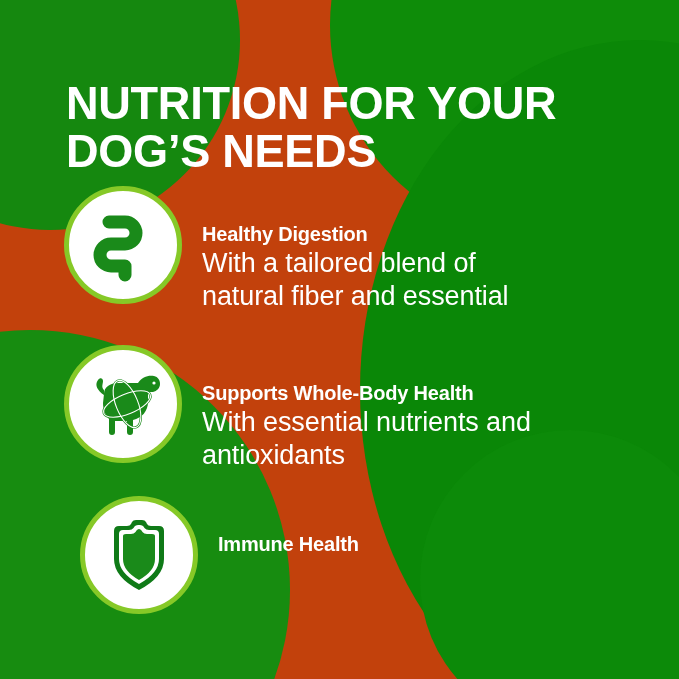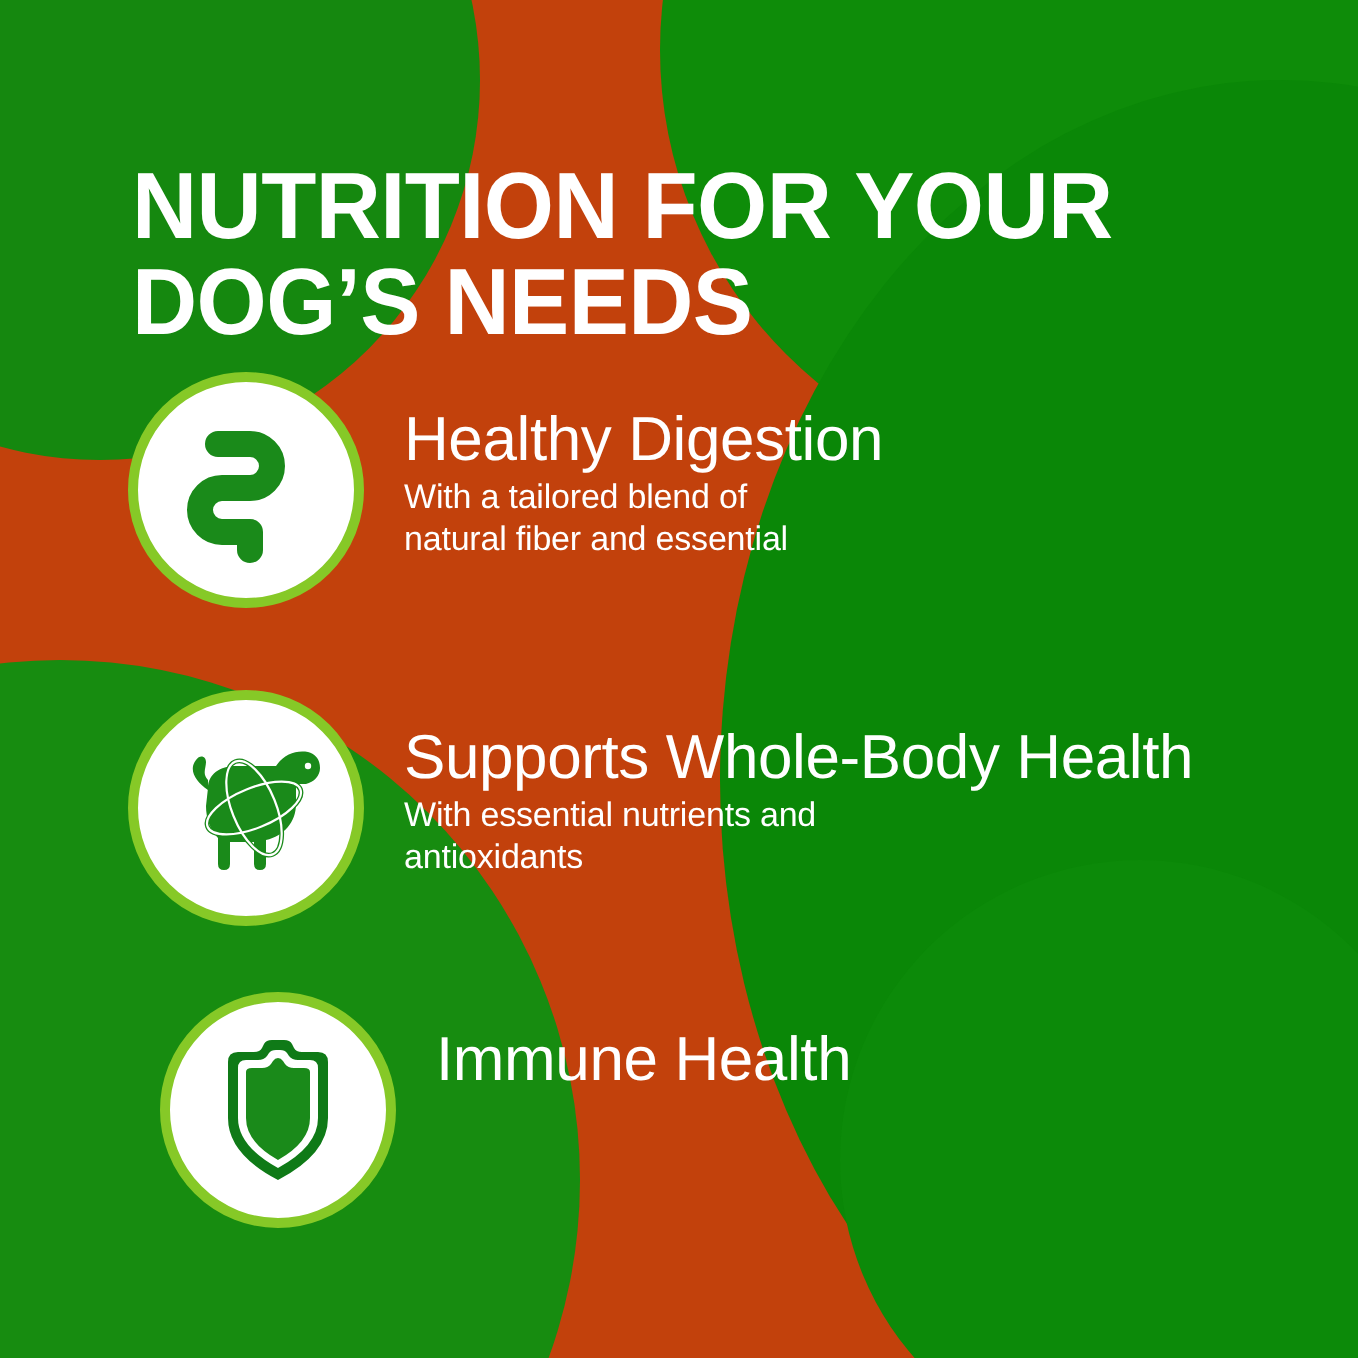--- a/index.html
+++ b/index.html
@@ -114,27 +114,28 @@
   }
   .icon-badge svg { display: block; }
 
   .benefit-text {
     flex: 1 1 auto;
     margin-left: 20px;
     padding-top: 16px;
     color: #ffffff;
   }
   .benefit-title {
-    font-size: 31px;
-    font-weight: 400;
+    font-size: 20px;
+    font-weight: 700;
     line-height: 1.16;
     letter-spacing: -0.2px;
+    margin-top: 21px;
   }
   .benefit-desc {
-    font-size: 17px;
+    font-size: 27px;
     font-weight: 400;
     line-height: 1.22;
     letter-spacing: -0.1px;
     margin-top: 1px;
   }
 </style>
 </head>
 <body>
 
 <div id="infographic">

